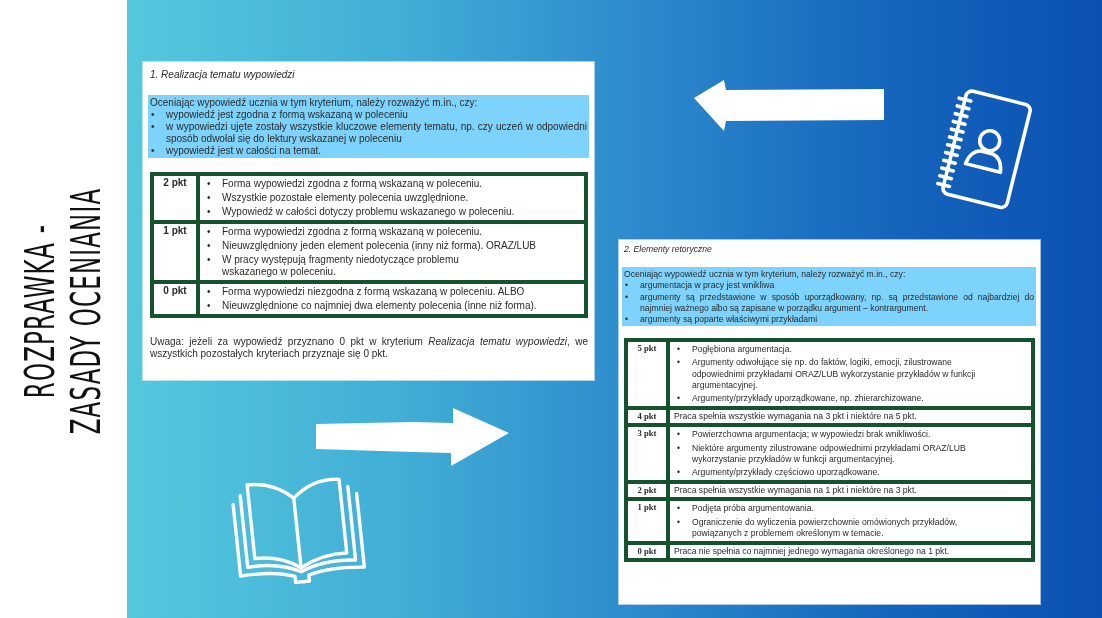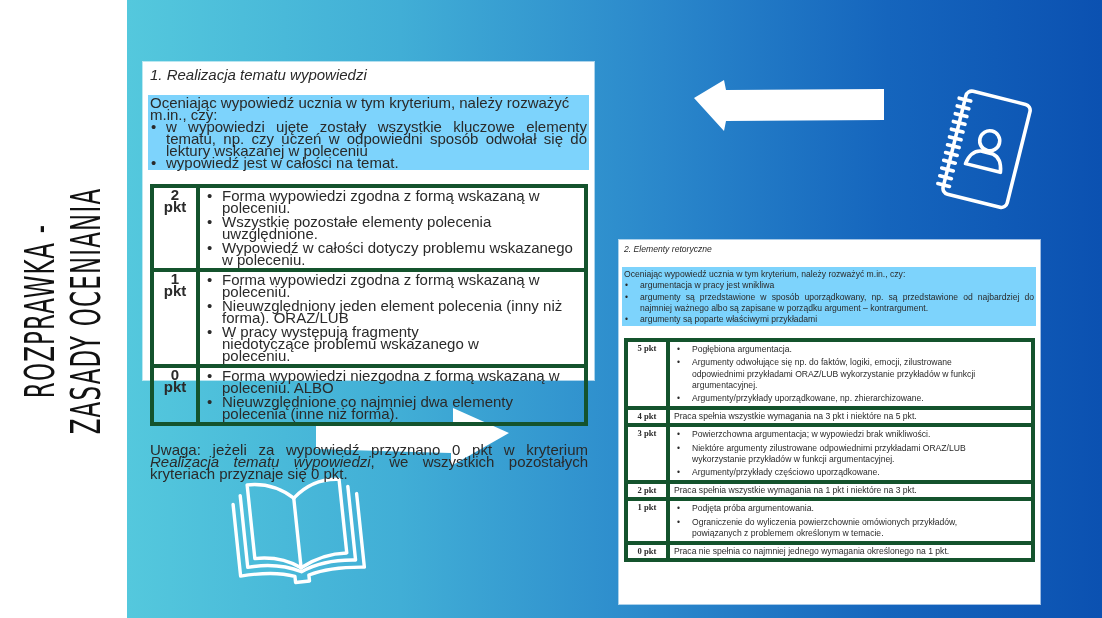--- a/index.html
+++ b/index.html
@@ -21,21 +21,21 @@
   }
 
   .panel {
     position: absolute; left: 127px; top: 0; width: 975px; height: 618px;
     background: linear-gradient(90deg, #54c8dd 0%, #41aed6 28%, #2a87cb 55%, #1565bd 78%, #0b51b1 100%);
   }
 
   .card {
     position: absolute; background: #ffffff;
     box-shadow: 0 0 0 1px rgba(255,255,255,0.6);
-    font-size: 15px; line-height: 12px; color: #2a2a2a;
+    font-size: 10px; line-height: 12px; color: #2a2a2a;
   }
   .card-1 { left: 143px; top: 62px; width: 451px; height: 318px; padding: 7px 6px 0 7px; }
   .card-2 { left: 619px; top: 240px; width: 421px; height: 364px; padding: 4px 5px 0 5px; font-size: 8.6px; line-height: 11.2px; }
 
   .card-title { font-style: italic; margin-bottom: 14px; }
   .card-2 .card-title { margin-bottom: 12px; }
 
   .criteria-box { background: #7dd3fc; padding: 2px 2px 1px 2px; margin-left: -2px; margin-right: -1px; }
   .criteria-box ul { list-style: none; }
   .criteria-box li { position: relative; padding-left: 16px; text-align: justify; }
@@ -95,20 +95,21 @@
     <path d="M8 28 L8 100 Q42 98 62 106 L62 112 L76 112 L76 106 Q98 100 132 104 L132 30"></path>
     <path d="M69 28 L69 98"></path>
   </g>
 </svg>
 
 <div class="card card-1">
   <div class="card-title">1. Realizacja tematu wypowiedzi</div>
   <div class="criteria-box">
     <div>Oceniając wypowiedź ucznia w tym kryterium, należy rozważyć m.in., czy:</div>
     <ul>
+      <li>wypowiedź jest zgodna z formą wskazaną w poleceniu</li>
       <li>w wypowiedzi ujęte zostały wszystkie kluczowe elementy tematu, np. czy uczeń w odpowiedni sposób odwołał się do lektury wskazanej w poleceniu</li>
       <li>wypowiedź jest w całości na temat.</li>
     </ul>
   </div>
   <table class="score-table">
     <tbody>
         <tr class="thick">
       <td class="pts">2 pkt</td>
       <td>
             <ul>

